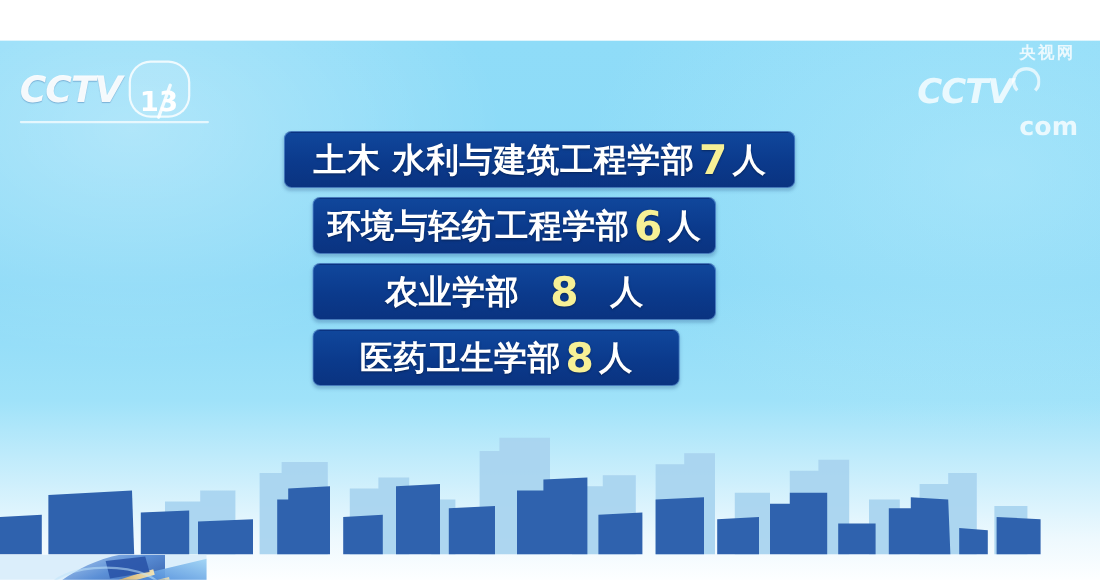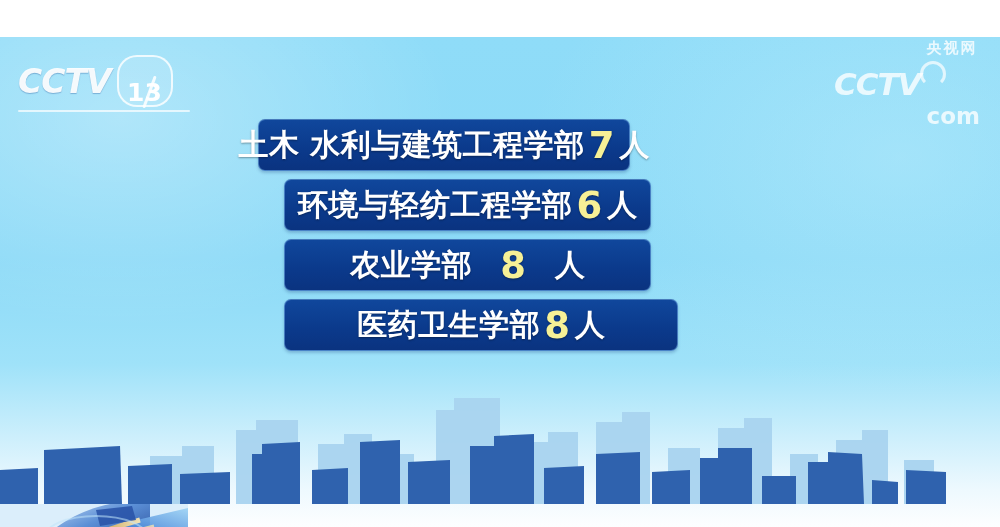--- a/index.html
+++ b/index.html
@@ -187,39 +187,39 @@
     <span id="wm-cctv">CCTV</span>
     <span id="wm-circle"></span>
     <span id="wm-right">
       <span id="wm-cn">央视网</span>
       <span id="wm-com">com</span>
     </span>
   </div>
 
   <div id="stat-list">
 
-    <div class="stat-box" style="margin-left:258px; width:372px;">
+    <div class="stat-box" style="margin-left:258px; width:465px;">
       <span class="stat-label">土木 水利与建筑工程学部</span>
       <span class="stat-count">7</span>
       <span class="stat-unit">人</span>
     </div>
 
     <div class="stat-box" style="margin-left:284px; width:367px;">
       <span class="stat-label">环境与轻纺工程学部</span>
       <span class="stat-count">6</span>
       <span class="stat-unit">人</span>
     </div>
 
     <div class="stat-box" style="margin-left:284px; width:367px;gap:24px;">
       <span class="stat-label">农业学部</span>
       <span class="stat-count">8</span>
       <span class="stat-unit">人</span>
     </div>
 
-    <div class="stat-box" style="margin-left:284px; width:394px;">
+    <div class="stat-box" style="margin-left:284px; width:334px;">
       <span class="stat-label">医药卫生学部</span>
       <span class="stat-count">8</span>
       <span class="stat-unit">人</span>
     </div>
 
   </div>
 
   <div id="skyline">
     <svg viewBox="0 0 1000 120" preserveAspectRatio="none">
 

